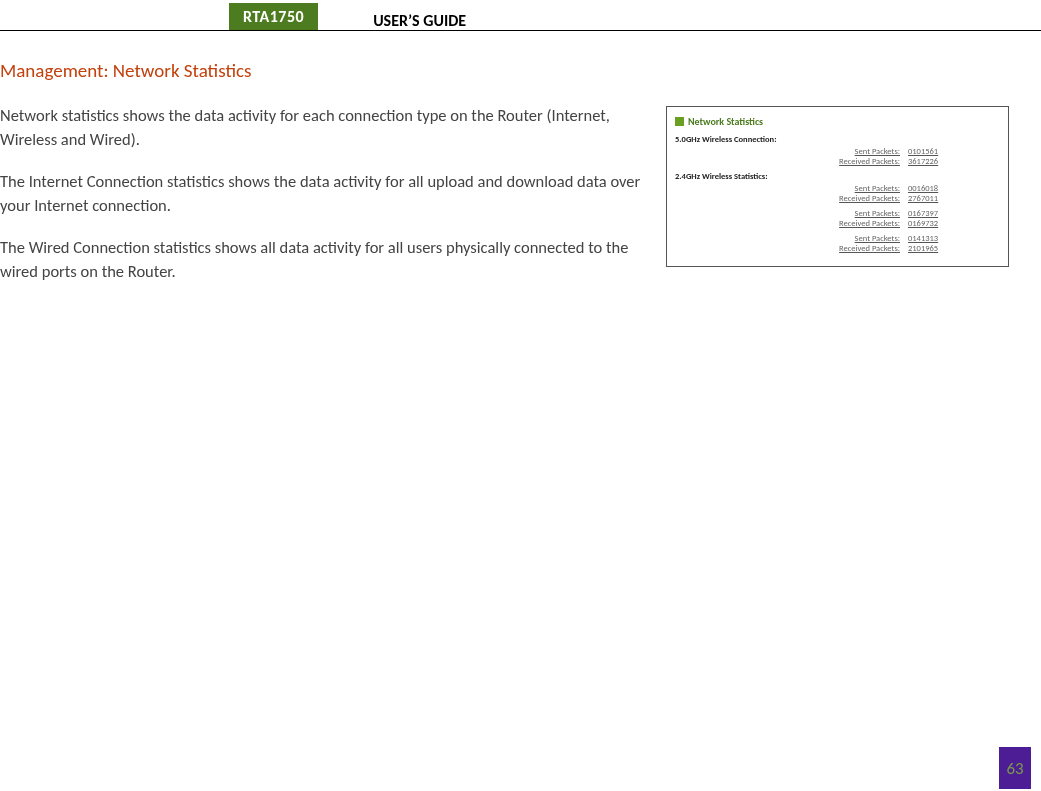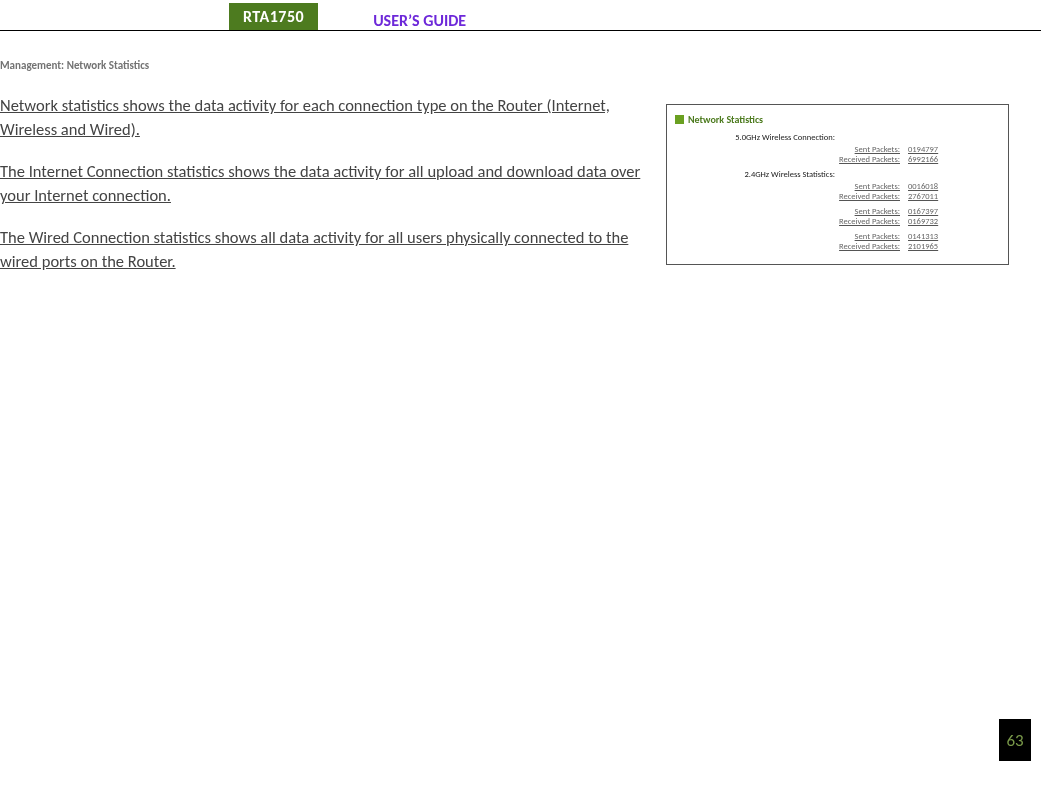--- a/index.html
+++ b/index.html
@@ -32,49 +32,48 @@
     display: flex;
     align-items: center;
     letter-spacing: 0.5px;
   }
   .header-title {
     font-weight: bold;
     font-size: 16px;
     padding-left: 26px;
     display: flex;
     align-items: center;
-    color: #6d28d9;
+    color: #000000;
   }
   .content {
     padding: 28px 24px 0 0;
   }
   .section-heading {
-    font-weight: bold;
-    font-size: 11px;
-    color: #737373;
+    font-weight: normal;
+    font-size: 19px;
+    color: #c2410c;
     margin-bottom: 22px;
   }
   .body-text {
     font-size: 16.5px;
     color: #444;
     line-height: 1.45;
   }
   .para {
     margin-bottom: 18px;
     max-width: 660px;
-    text-decoration: underline;
   }
   .para.full {
     max-width: 1010px;
   }
   .float-fig {
     float: right;
     border: 1px solid #555;
     width: 325px;
-    margin: 10px 8px 12px 20px;
+    margin: 2px 8px 12px 20px;
     padding: 8px 8px 8px 8px;
     font-size: 8.5px;
     color: #555;
     background: #fff;
   }
   .fig-title {
     color: #4d7b1f;
     font-weight: bold;
     font-size: 10px;
     margin-bottom: 6px;
@@ -89,22 +88,22 @@
     display: inline-block;
   }
   .fig-row {
     display: flex;
     width: 100%;
     font-size: 8.5px;
     line-height: 1.4;
   }
   .fig-left {
     width: 160px;
-    text-align: right;
-    font-weight: normal;
+    text-align: left;
+    font-weight: bold;
     color: #222;
     padding-right: 8px;
   }
   .fig-sub {
     display: flex;
     width: 100%;
     text-decoration: underline;
   }
   .fig-sub-label {
     width: 225px;
@@ -114,22 +113,22 @@
   }
   .fig-sub-val {
     color: #666;
   }
   .fig-group {
     margin-bottom: 5px;
   }
   .page-number {
     position: absolute;
     right: 10px;
-    bottom: 30px;
-    background: #000000;
+    bottom: 2px;
+    background: #4c1d95;
     color: #7a9a4a;
     width: 32px;
     height: 42px;
     display: flex;
     align-items: center;
     justify-content: center;
     font-size: 17px;
   }
 </style>
 </head>
@@ -150,25 +149,25 @@
       <span class="fig-title-box"></span>
       <span>Network Statistics</span>
     </div>
 
     <div class="fig-group">
       <div class="fig-row">
         <div class="fig-left">5.0GHz Wireless Connection:</div>
       </div>
       <div class="fig-sub">
         <div class="fig-sub-label">Sent Packets:</div>
-        <div class="fig-sub-val">0194797</div>
-      </div>
-      <div class="fig-sub">
-        <div class="fig-sub-label">Received Packets:</div>
-        <div class="fig-sub-val">6992166</div>
+        <div class="fig-sub-val">0101561</div>
+      </div>
+      <div class="fig-sub">
+        <div class="fig-sub-label">Received Packets:</div>
+        <div class="fig-sub-val">3617226</div>
       </div>
     </div>
 
     <div class="fig-group">
       <div class="fig-row">
         <div class="fig-left">2.4GHz Wireless Statistics:</div>
       </div>
       <div class="fig-sub">
         <div class="fig-sub-label">Sent Packets:</div>
         <div class="fig-sub-val">0016018</div>

